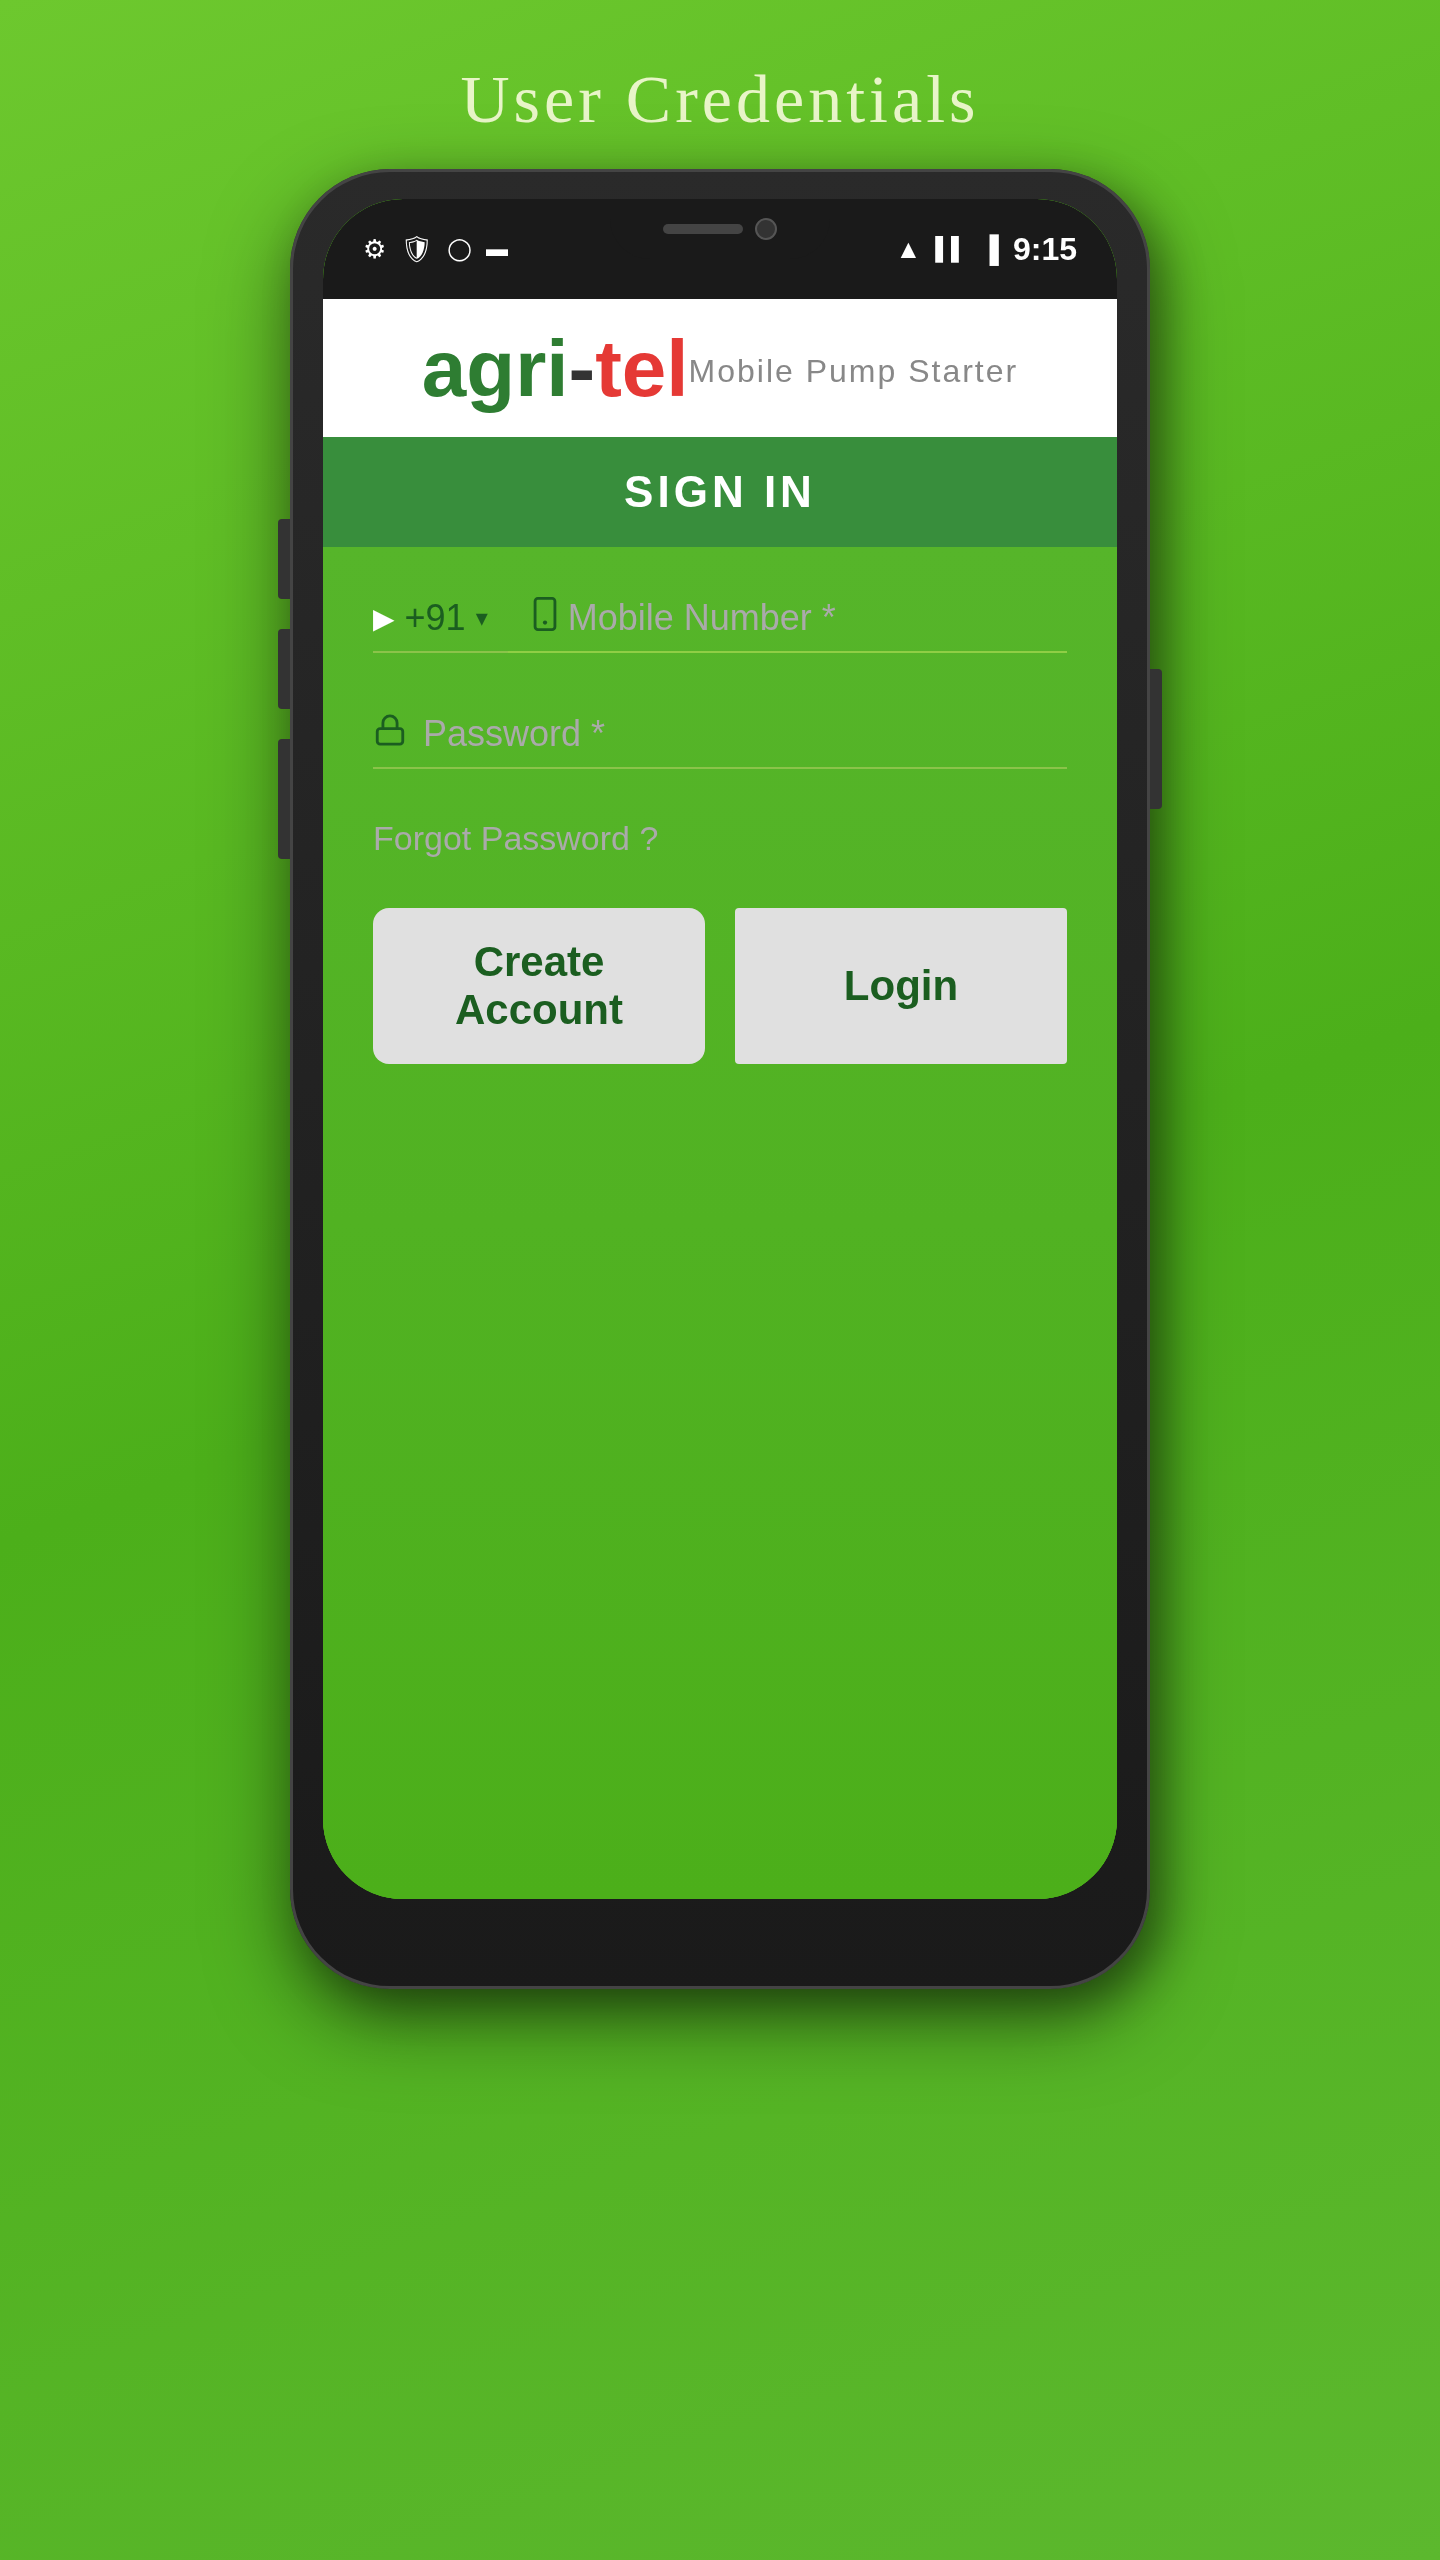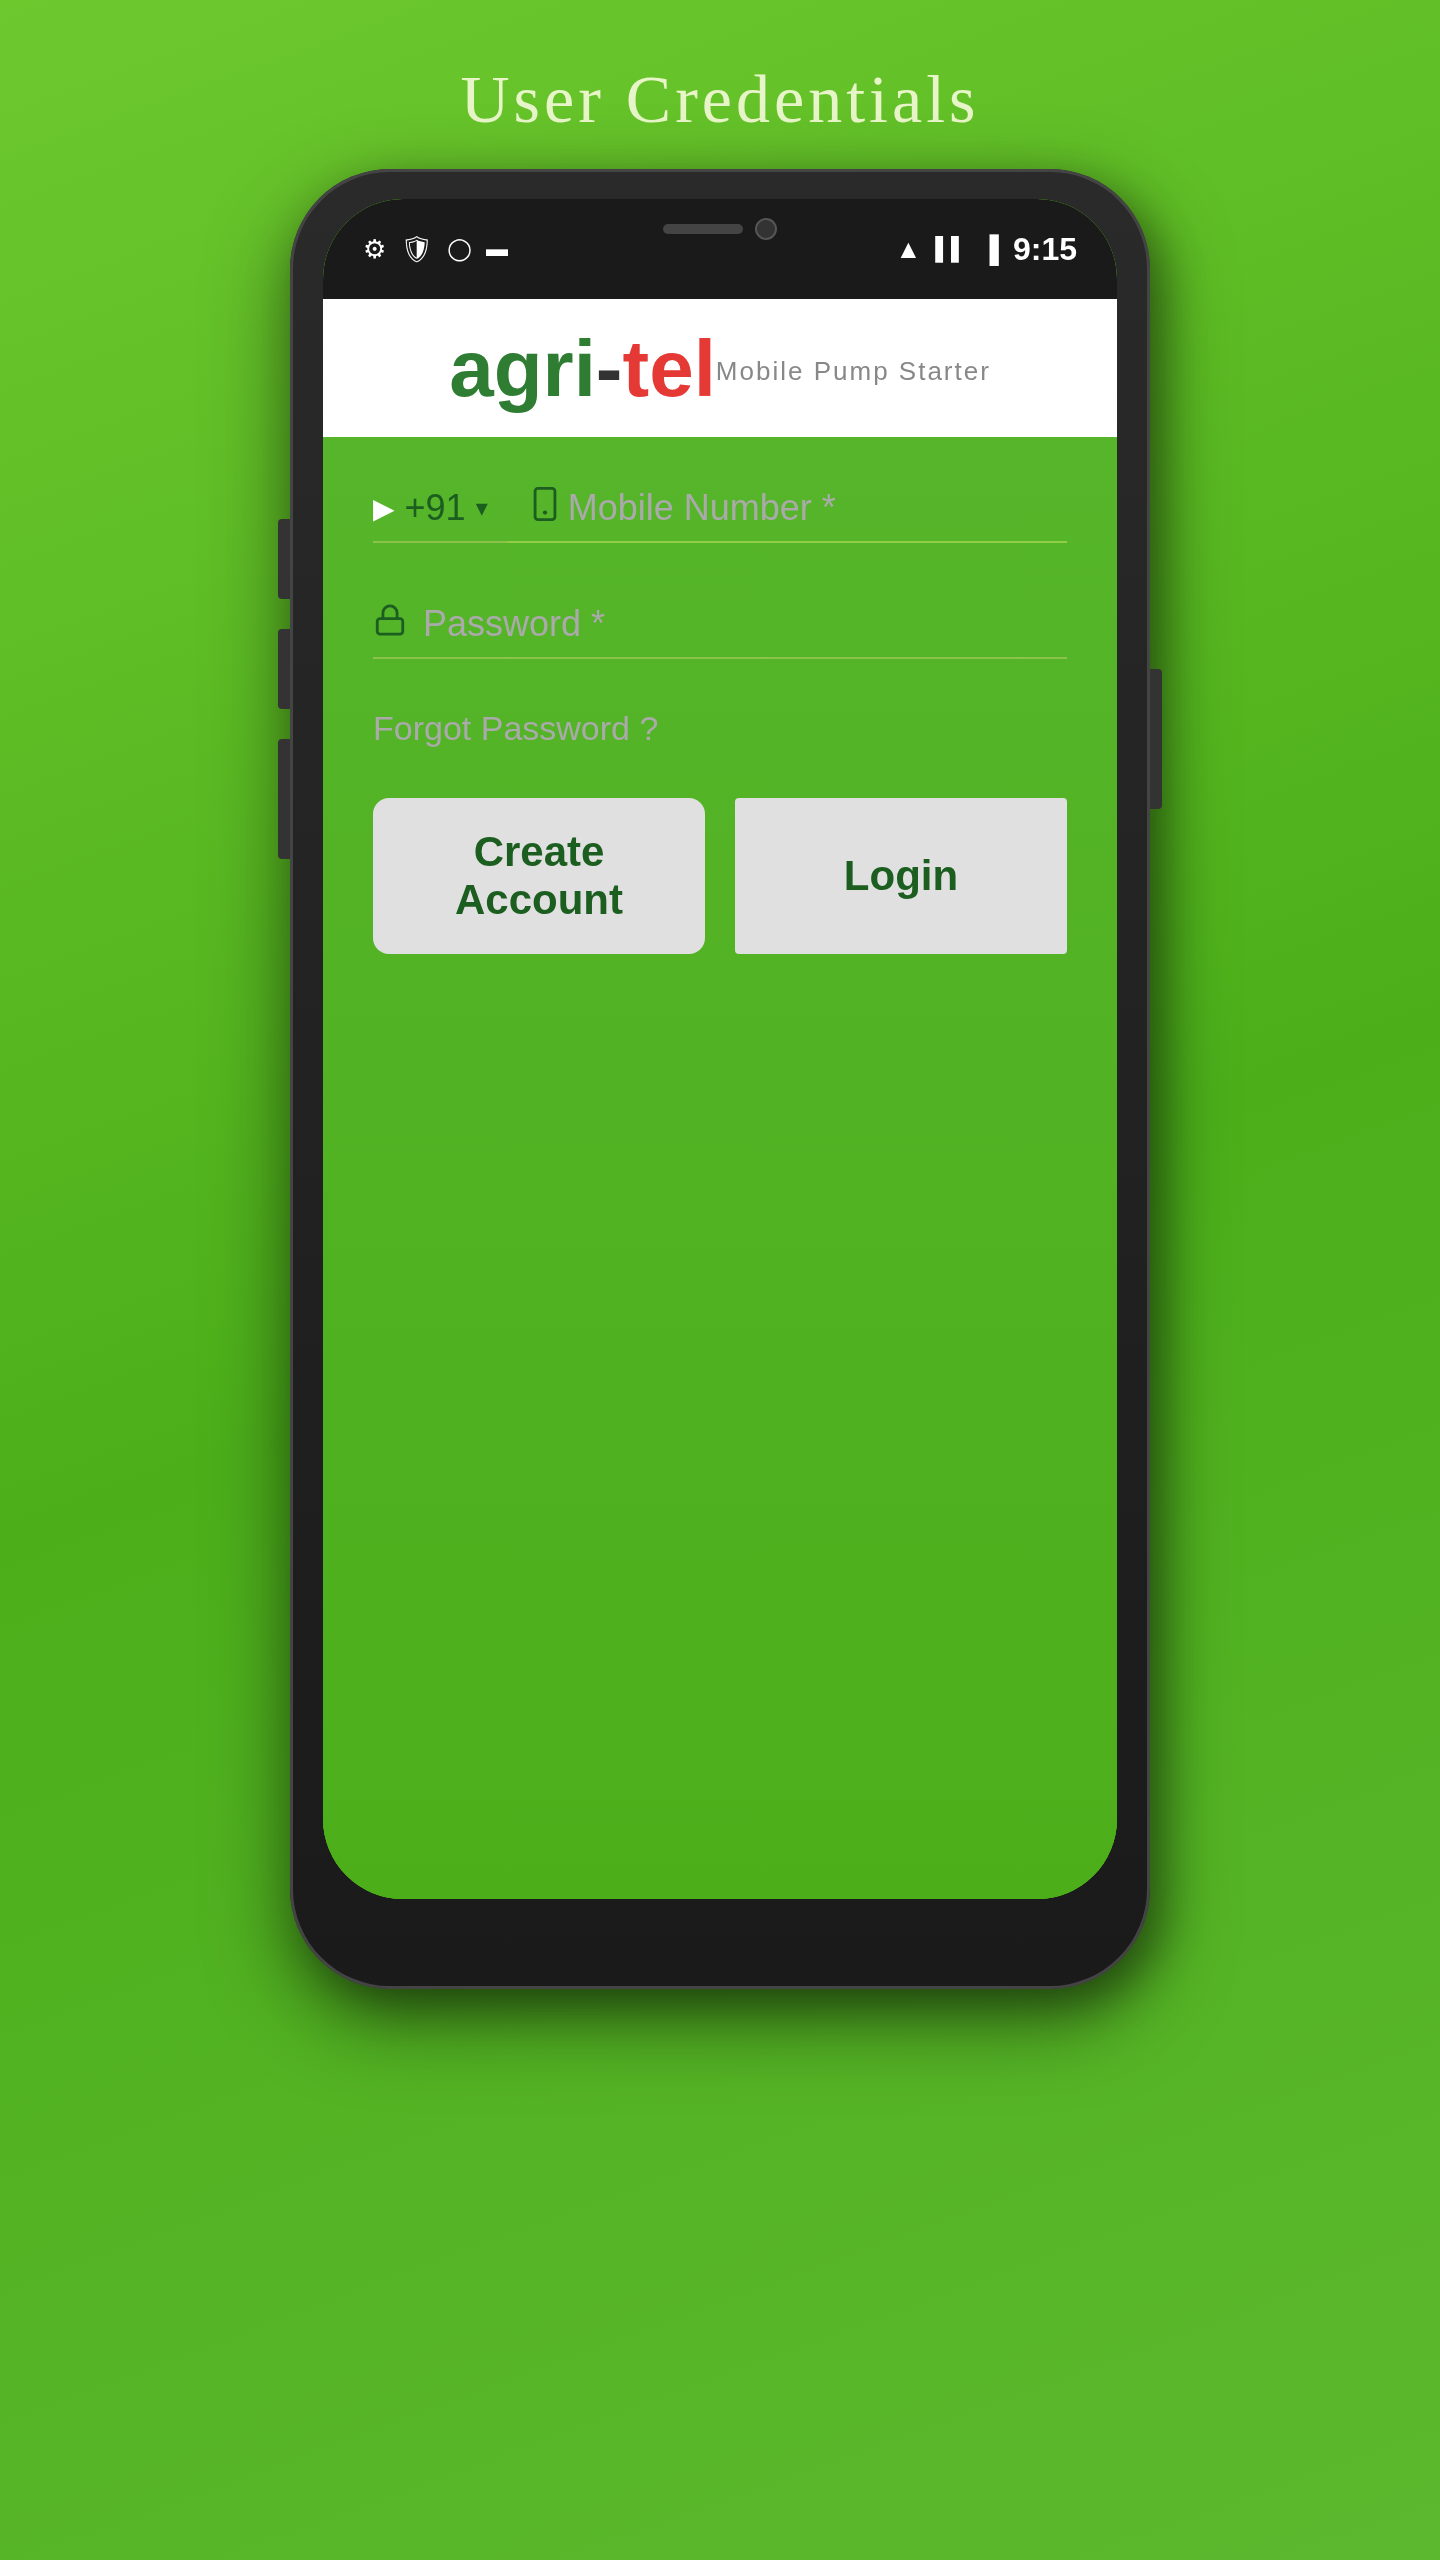--- a/index.html
+++ b/index.html
@@ -201,21 +201,21 @@
     .logo-dash {
       color: #333;
     }
 
     .logo-tel {
       color: #e53935;
     }
 
     .logo-subtitle {
       color: #888;
-      font-size: 26px;
+      font-size: 32px;
       letter-spacing: 2px;
       margin-top: 4px;
     }
 
     
     .signin-bar {
       background: #388e3c;
       padding: 30px 0;
       text-align: center;
       flex-shrink: 0;
@@ -414,20 +414,23 @@
 
       <div class="app-header">
         <div class="logo-container">
           <div style="line-height:1;">
             <span class="logo-text logo-agri">agri</span><span class="logo-text logo-dash">-</span><span class="logo-text logo-tel">tel</span>
           </div>
           <div class="logo-subtitle">Mobile Pump Starter</div>
         </div>
       </div>
 
+      <div class="signin-bar">
+        <span class="signin-text">SIGN IN</span>
+      </div>
 
       <div class="form-area">
 
         <div class="phone-row">
 
           <div class="country-selector">
             <span class="flag-icon">▶</span>
             <span class="country-code">+91</span>
             <span class="dropdown-arrow">▾</span>
           </div>

